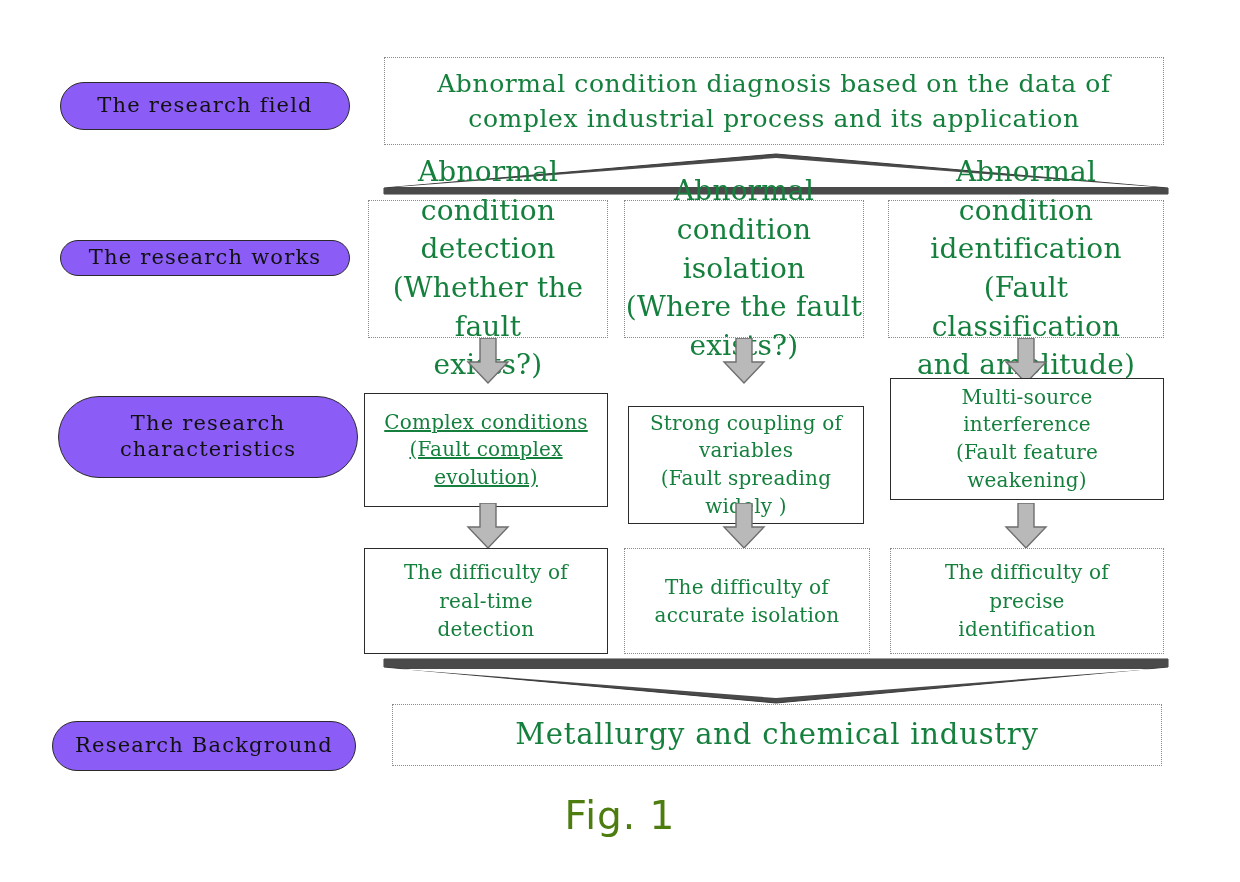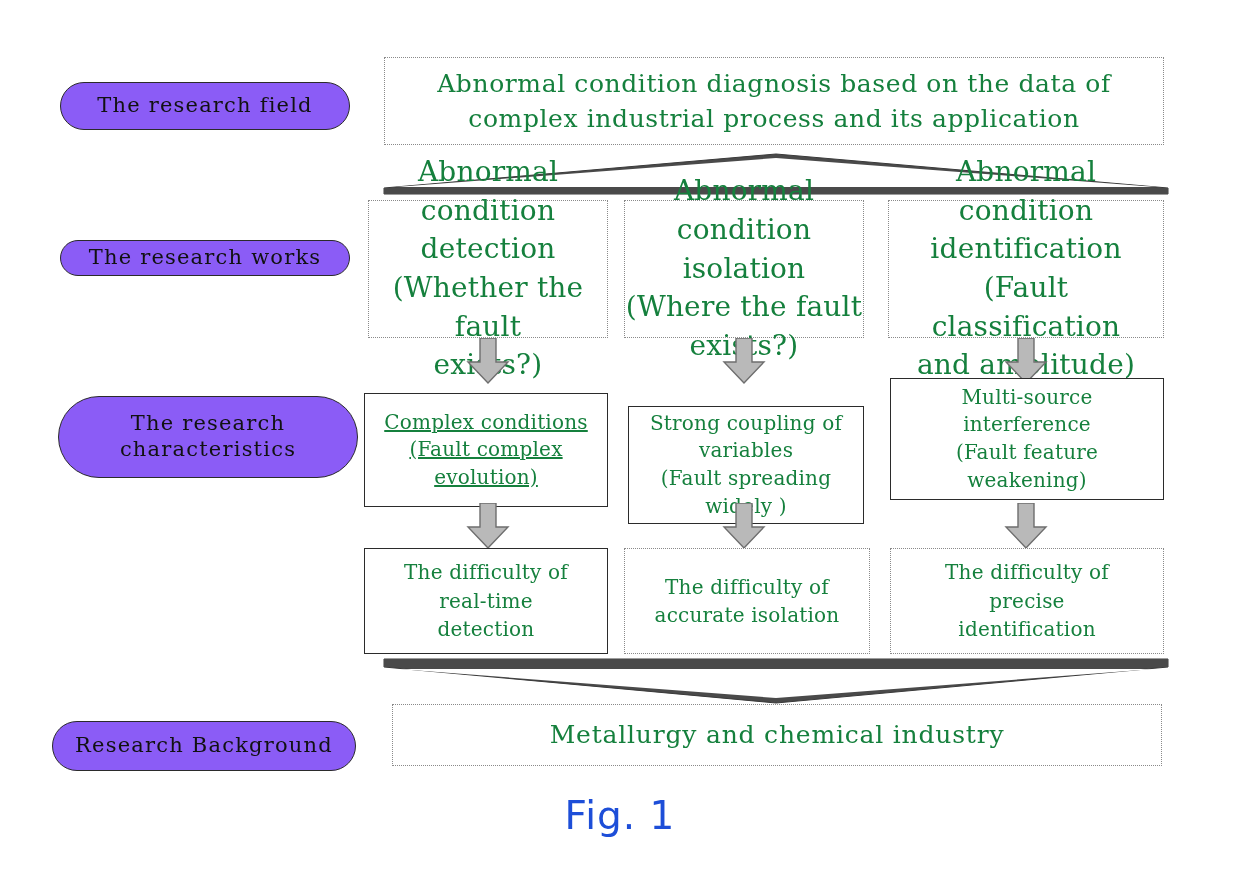--- a/index.html
+++ b/index.html
@@ -68,42 +68,42 @@
     font-size: 20px;
     line-height: 1.38;
     letter-spacing: 0.2px;
   }
   .node.chal-node {
     font-size: 20px;
     line-height: 1.42;
     letter-spacing: 0.2px;
   }
   .node.bg-node {
-    font-size: 25px;
+    font-size: 29px;
     line-height: 1.35;
     letter-spacing: 0.8px;
   }
 
   
   .connector {
     position: absolute;
     pointer-events: none;
   }
 
   
   #caption {
     position: absolute;
     left: 0;
     top: 793px;
     width: 1240px;
     text-align: center;
     font-family: "DejaVu Sans", sans-serif;
     font-size: 39px;
     letter-spacing: 1px;
-    color: #1d4ed8;
+    color: #4d7c0f;
   }
 </style>
 </head>
 <body>
 
 <div id="figure">
 
   <div class="stage-label" style="left:60px; top:82px; width:290px; height:48px;">
     <span>The research field</span>
   </div>

